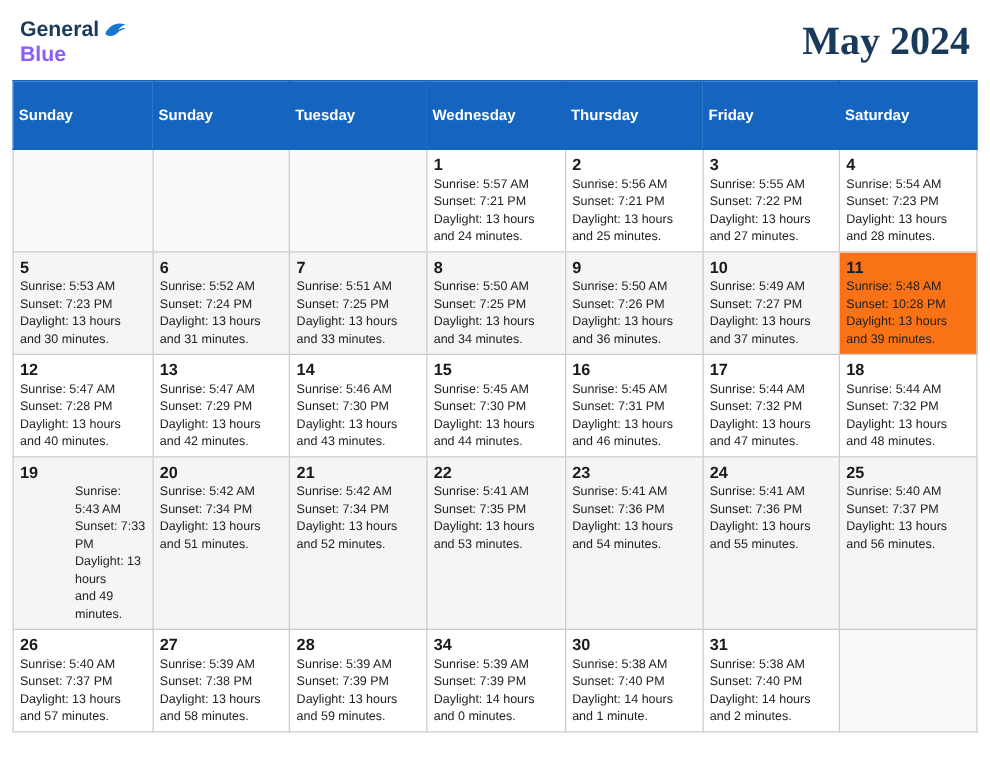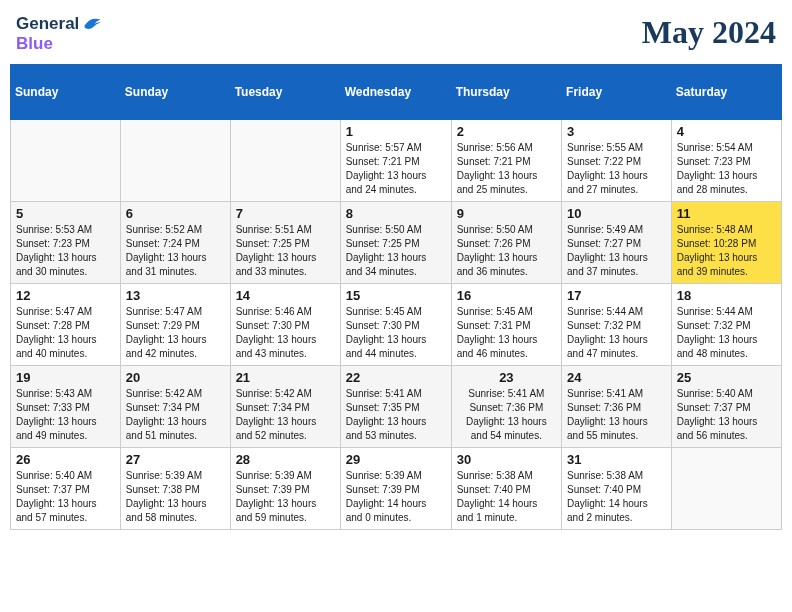--- a/index.html
+++ b/index.html
@@ -189,21 +189,21 @@
 Daylight: 13 hours
 and 36 minutes.</div>
         </td>
         <td style="background: rgb(245, 245, 245); margin-left: 12px;">
           <span class="day-number">10</span>
           <div class="day-info" style="white-space: pre-line;">Sunrise: 5:49 AM
 Sunset: 7:27 PM
 Daylight: 13 hours
 and 37 minutes.</div>
         </td>
-        <td style="background: #fde047;">
+        <td style="background: #f97316;">
           <span class="day-number">11</span>
           <div class="day-info" style="white-space: pre-line;">Sunrise: 5:48 AM
 Sunset: 10:28 PM
 Daylight: 13 hours
 and 39 minutes.</div>
         </td>
       </tr>
       <tr>
         <td>
           <span class="day-number">12</span>
@@ -251,21 +251,21 @@
           <span class="day-number">18</span>
           <div class="day-info" style="white-space: pre-line;">Sunrise: 5:44 AM
 Sunset: 7:32 PM
 Daylight: 13 hours
 and 48 minutes.</div>
         </td>
       </tr>
       <tr style="background: rgb(245, 245, 245);">
         <td style="background: rgb(245, 245, 245);">
           <span class="day-number">19</span>
-          <div class="day-info" style="white-space: pre-line;">Sunrise: 5:43 AM
+          <div class="day-info" style="white-space: pre-line; margin-left: 44px;">Sunrise: 5:43 AM
 Sunset: 7:33 PM
 Daylight: 13 hours
 and 49 minutes.</div>
         </td>
         <td style="background: rgb(245, 245, 245); margin-top: 11px;">
           <span class="day-number">20</span>
           <div class="day-info" style="white-space: pre-line;">Sunrise: 5:42 AM
 Sunset: 7:34 PM
 Daylight: 13 hours
 and 51 minutes.</div>
@@ -277,21 +277,21 @@
 Daylight: 13 hours
 and 52 minutes.</div>
         </td>
         <td style="background: rgb(245, 245, 245);">
           <span class="day-number">22</span>
           <div class="day-info" style="white-space: pre-line;">Sunrise: 5:41 AM
 Sunset: 7:35 PM
 Daylight: 13 hours
 and 53 minutes.</div>
         </td>
-        <td style="background: rgb(245, 245, 245); text-align: center;">
+        <td style="background: rgb(245, 245, 245);">
           <span class="day-number">23</span>
           <div class="day-info" style="white-space: pre-line;">Sunrise: 5:41 AM
 Sunset: 7:36 PM
 Daylight: 13 hours
 and 54 minutes.</div>
         </td>
         <td style="background: rgb(245, 245, 245);">
           <span class="day-number">24</span>
           <div class="day-info" style="white-space: pre-line;">Sunrise: 5:41 AM
 Sunset: 7:36 PM
@@ -322,21 +322,21 @@
 and 58 minutes.</div>
         </td>
         <td>
           <span class="day-number">28</span>
           <div class="day-info" style="white-space: pre-line;">Sunrise: 5:39 AM
 Sunset: 7:39 PM
 Daylight: 13 hours
 and 59 minutes.</div>
         </td>
         <td>
-          <span class="day-number">29</span>
+          <span class="day-number">34</span>
           <div class="day-info" style="white-space: pre-line;">Sunrise: 5:39 AM
 Sunset: 7:39 PM
 Daylight: 14 hours
 and 0 minutes.</div>
         </td>
         <td>
           <span class="day-number">30</span>
           <div class="day-info" style="white-space: pre-line;">Sunrise: 5:38 AM
 Sunset: 7:40 PM
 Daylight: 14 hours

